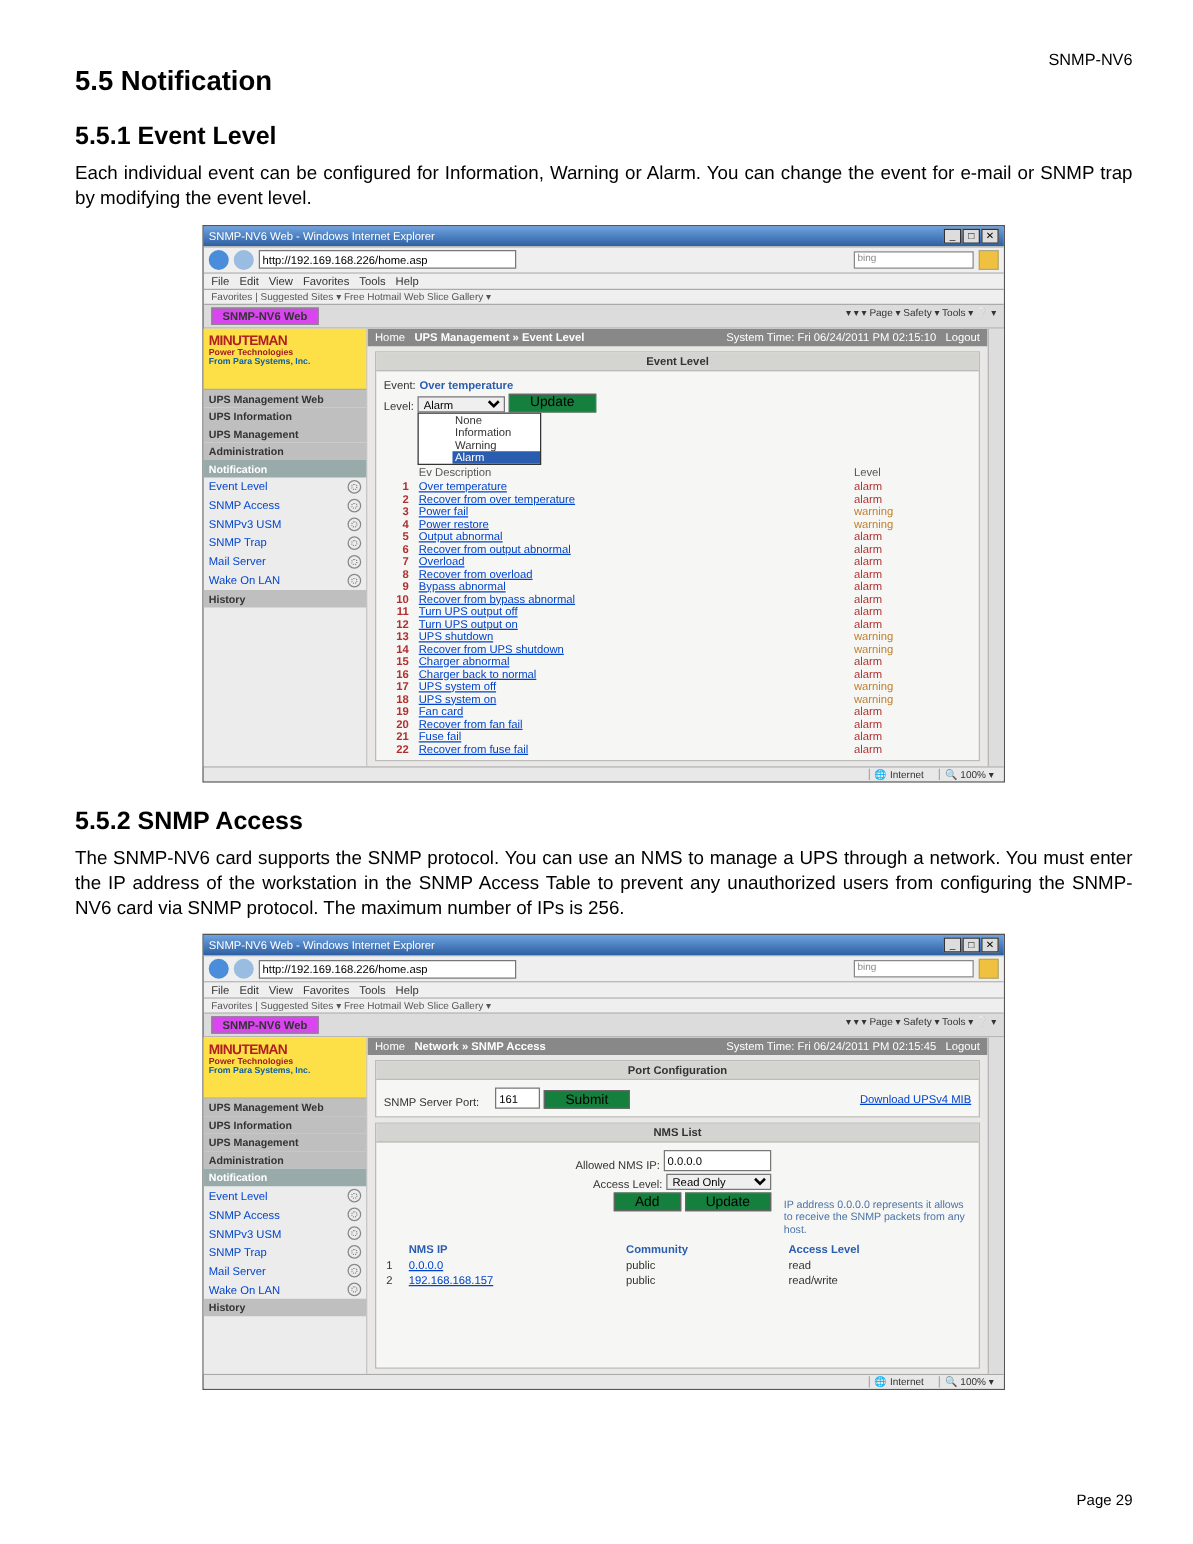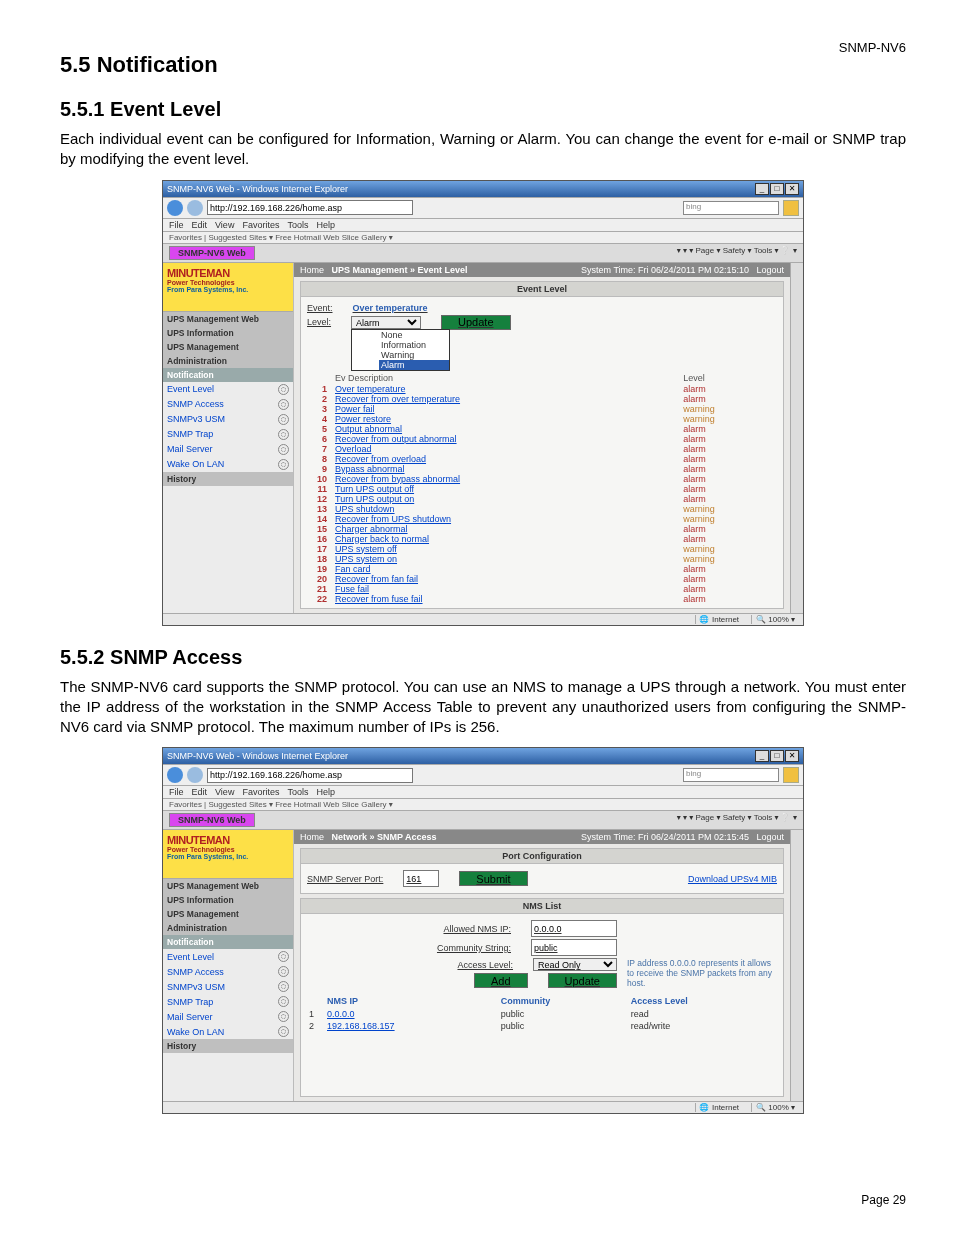--- a/index.html
+++ b/index.html
@@ -104,21 +104,21 @@
   }
   .main-top a{color:#fff;text-decoration:none;}
   .crumb{font-weight:bold;}
   .panel{
     margin:4px 6px;
     background:#f6f6f4;
     border:1px solid #bbb;
   }
   .panel-title{background:#d4d4d0;text-align:center;font-weight:bold;font-size:9px;padding:2px 0;border-bottom:1px solid #bbb;}
   .panel-body{padding:4px 6px;font-size:9px;}
-  .field-row{display:flex;align-items:center;gap:20px;margin:2px 0;text-decoration:underline;}
+  .field-row{display:flex;align-items:flex-end;gap:3px;margin:2px 0;}
   .field-row label{color:#333;}
   select,input[type=text]{font-size:9px;border:1px solid #777;height:13px;}
   button.small{font-size:11px;padding:0 16px;border:1px solid #666;background:#15803d;height:15px;}
   .dropdown-open{
     position:relative;display:inline-block;
   }
   .dropdown-open select{width:70px;}
   .dd-list{
     position:absolute;top:13px;left:0;background:#fff;border:1px solid #333;font-size:9px;width:70px;z-index:5;padding-left:27px;
   }
@@ -448,39 +448,35 @@
       <div class="main-top">
         <span><a>Home</a> &nbsp; <span class="crumb">Network » SNMP Access</span></span>
         <span><span>System Time: Fri 06/24/2011 PM 02:15:45</span> &nbsp; <a>Logout</a></span>
       </div>
 
       <div class="panel">
         <div class="panel-title">Port Configuration</div>
         <div class="panel-body" style="display:flex;justify-content:space-between;align-items:center;">
           <span class="field-row">
             <label>SNMP Server Port:</label>
-            <input type="text" style="width: 30px;" value="161">
+            <input type="text" style="width: 30px; margin-left: 10px;" value="161">
             <button class="small">Submit</button>
           </span>
           <a style="color:var(--link);text-decoration:underline">Download UPSv4 MIB</a>
         </div>
       </div>
 
       <div class="panel">
         <div class="panel-title">NMS List</div>
         <div class="panel-body">
           <div style="display:flex;gap:10px;">
             <div style="flex:1;text-align:right;">
               <div class="field-row" style="justify-content:flex-end">
                 <label>Allowed NMS IP:</label>
                 <input type="text" style="width: 80px;" value="0.0.0.0">
-              </div>
-              <div class="field-row" style="justify-content:flex-end">
-                <label>Community String:</label>
-                <input type="text" style="width: 80px;" value="public">
               </div>
               <div class="field-row" style="justify-content:flex-end">
                 <label>Access Level:</label>
                 <select style="width:84px"><option>Read Only</option></select>
               </div>
               <div class="field-row" style="justify-content:flex-end">
                 <button class="small">Add</button>
                 <button class="small">Update</button>
               </div>
             </div>

